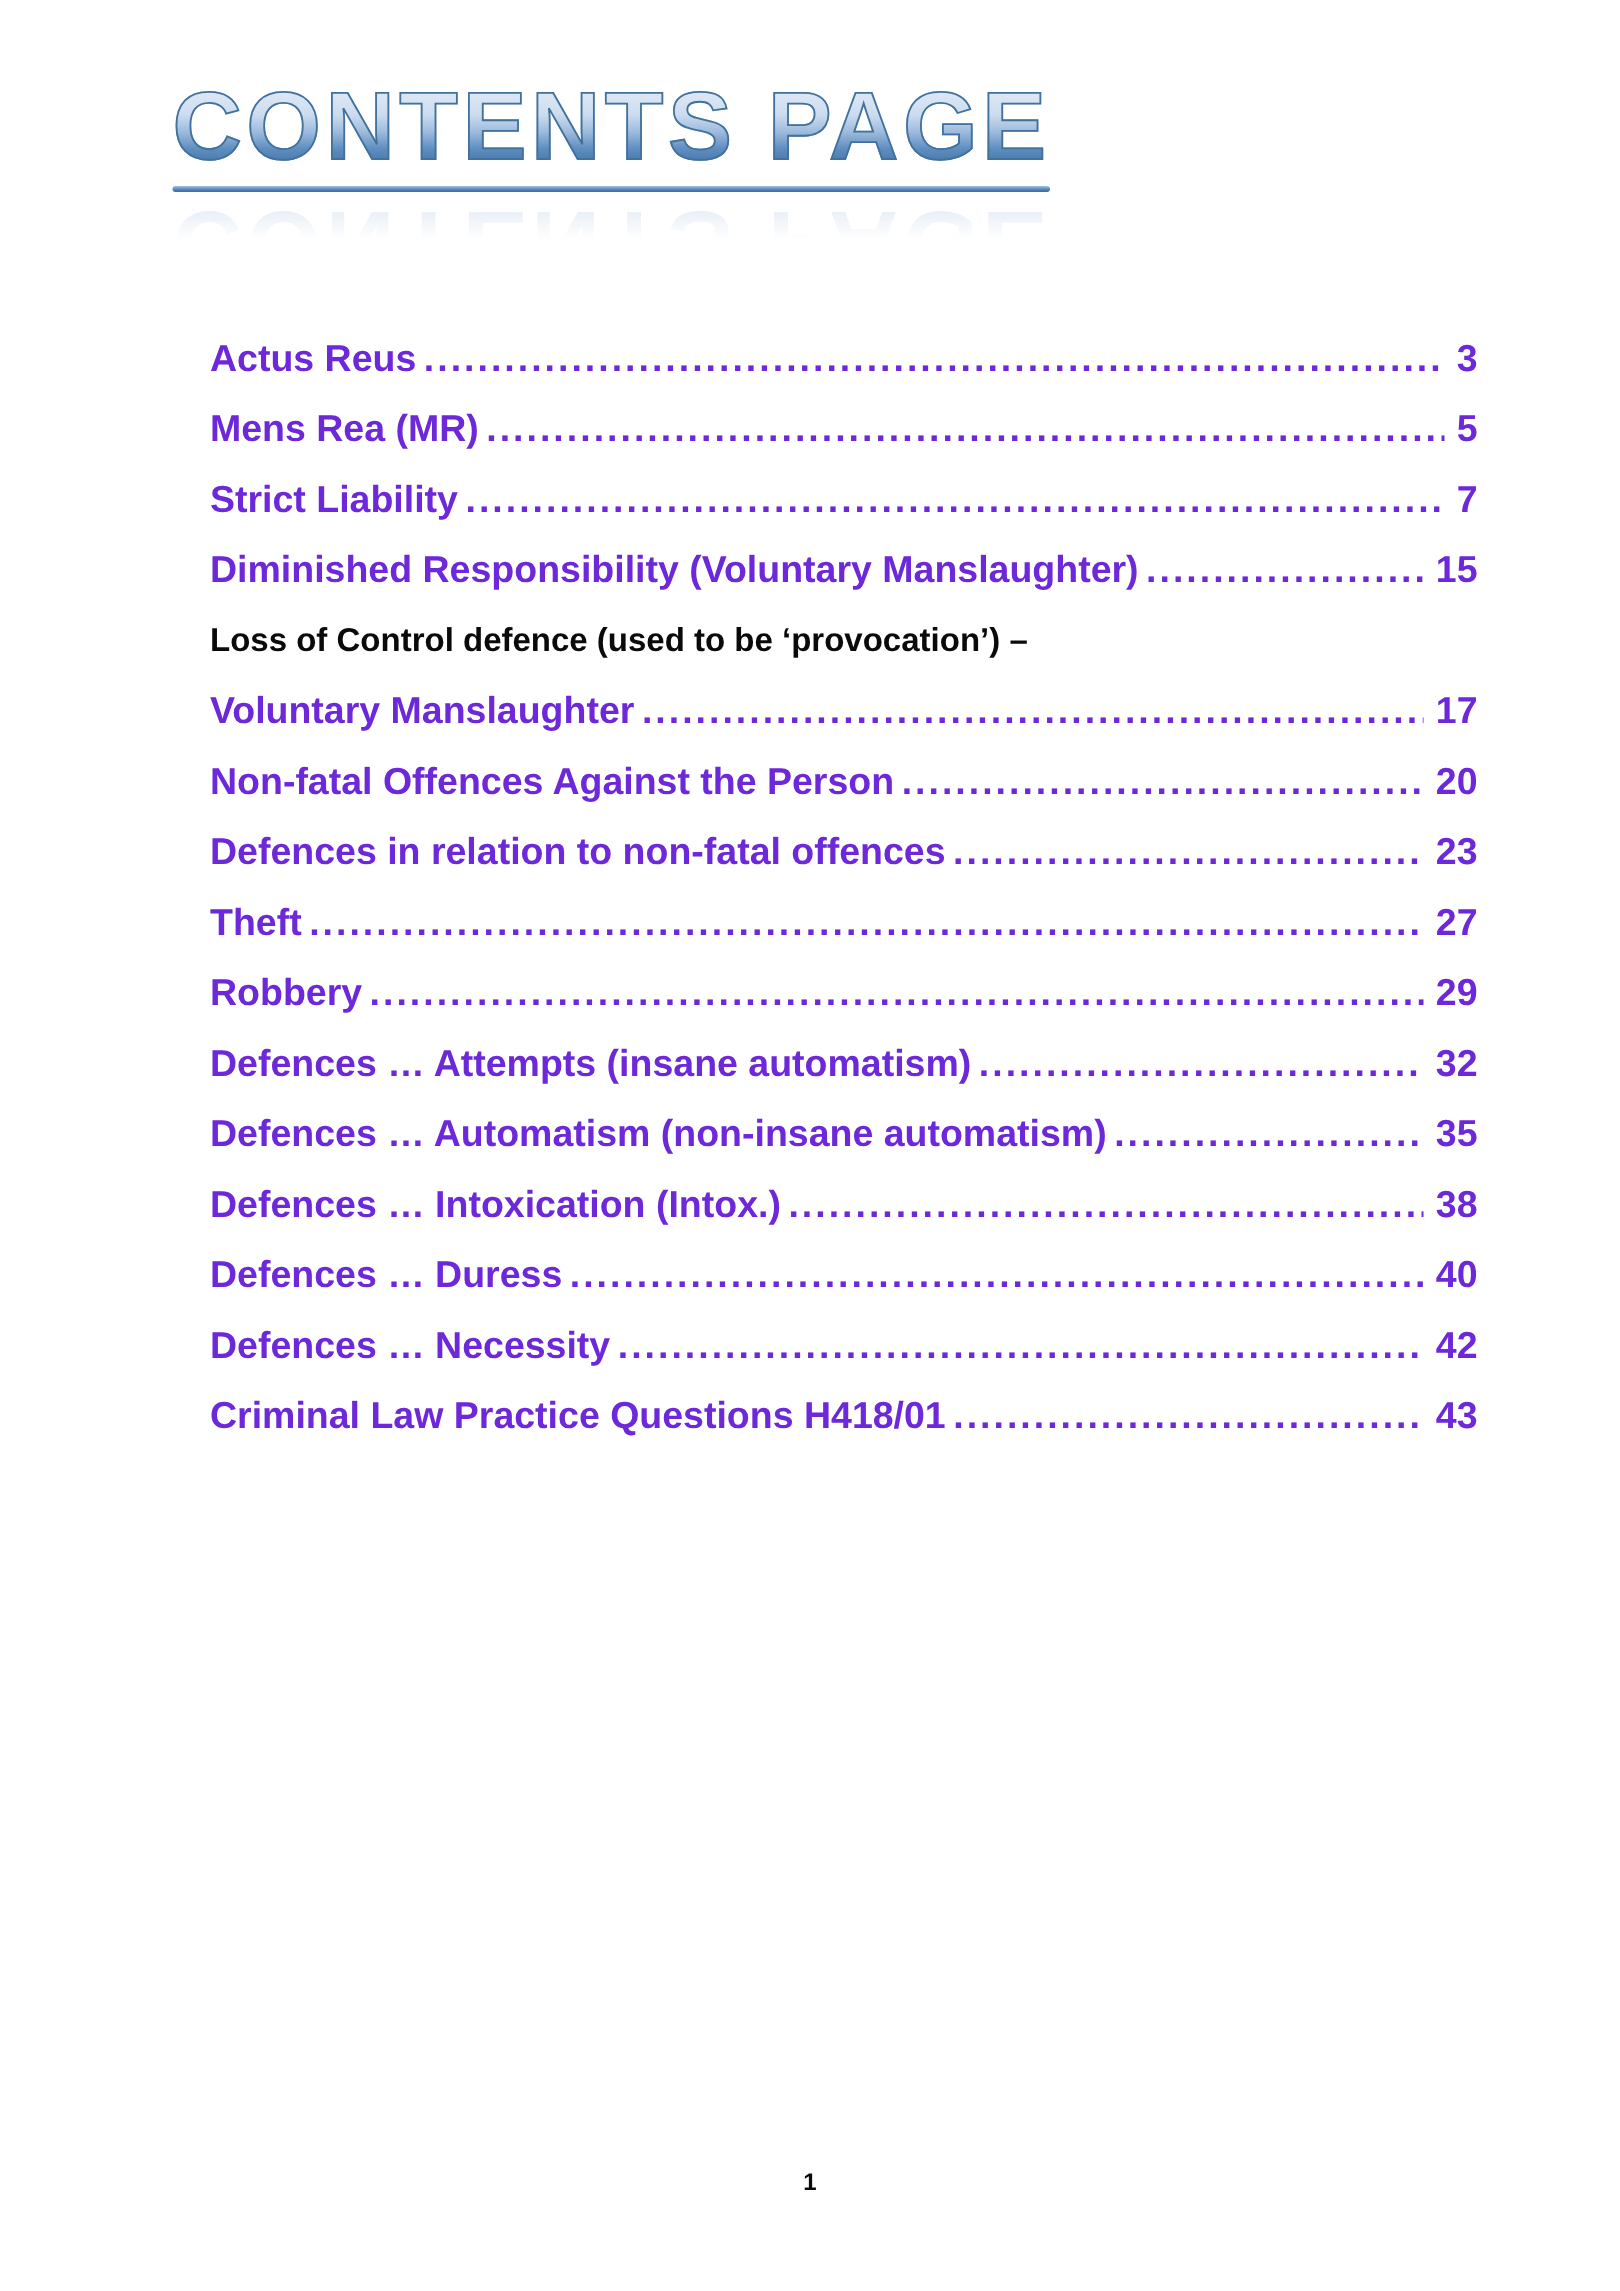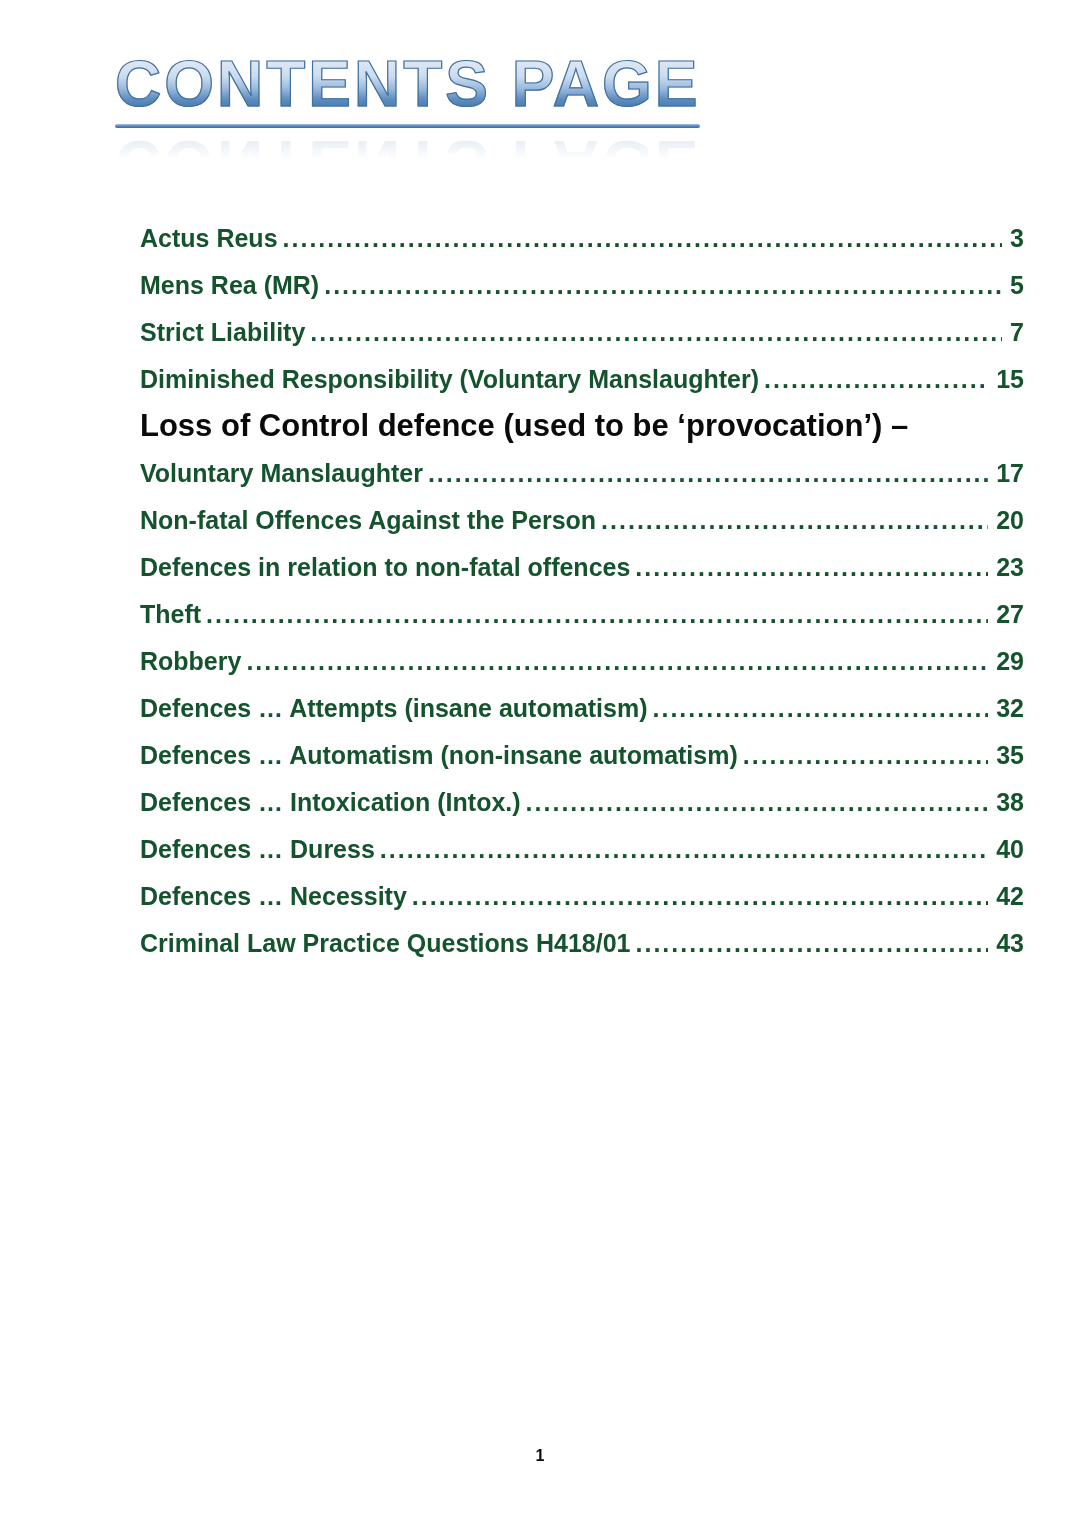--- a/index.html
+++ b/index.html
@@ -9,21 +9,21 @@
     height: 1527px;
     position: relative;
     font-family: "Liberation Sans", sans-serif;
     color: #000;
     overflow: hidden;
   }
   .page {
     position: relative;
     width: 100%;
     height: 100%;
-    padding: 52px 56px 0 140px;
+    padding: 52px 95px 0 140px;
   }
 
   
   .title-block {
     display: inline-block;
     margin-left: -25px;
   }
   .title-text {
     font-size: 64px;
     font-weight: 700;
@@ -68,33 +68,33 @@
     transform: scaleY(-1);
     white-space: nowrap;
   }
 
   
   .toc {
     margin-top: 56px;
   }
   .toc-entry { margin-bottom: 17px; }
   .toc-prefix {
-    font-size: 31px;
+    font-size: 22px;
     font-weight: 700;
     line-height: 30px;
     margin-bottom: 17px;
     color: #0a0a0a;
   }
   .toc-row {
     display: flex;
     align-items: baseline;
     font-size: 25px;
     font-weight: 700;
     line-height: 30px;
-    color: #14532d;
+    color: #6d28d9;
   }
   .toc-label { white-space: nowrap; }
   .toc-fill {
     flex: 1 1 auto;
     overflow: hidden;
     white-space: nowrap;
     margin-left: 5px;
     margin-right: 4px;
     min-width: 0;
   }

